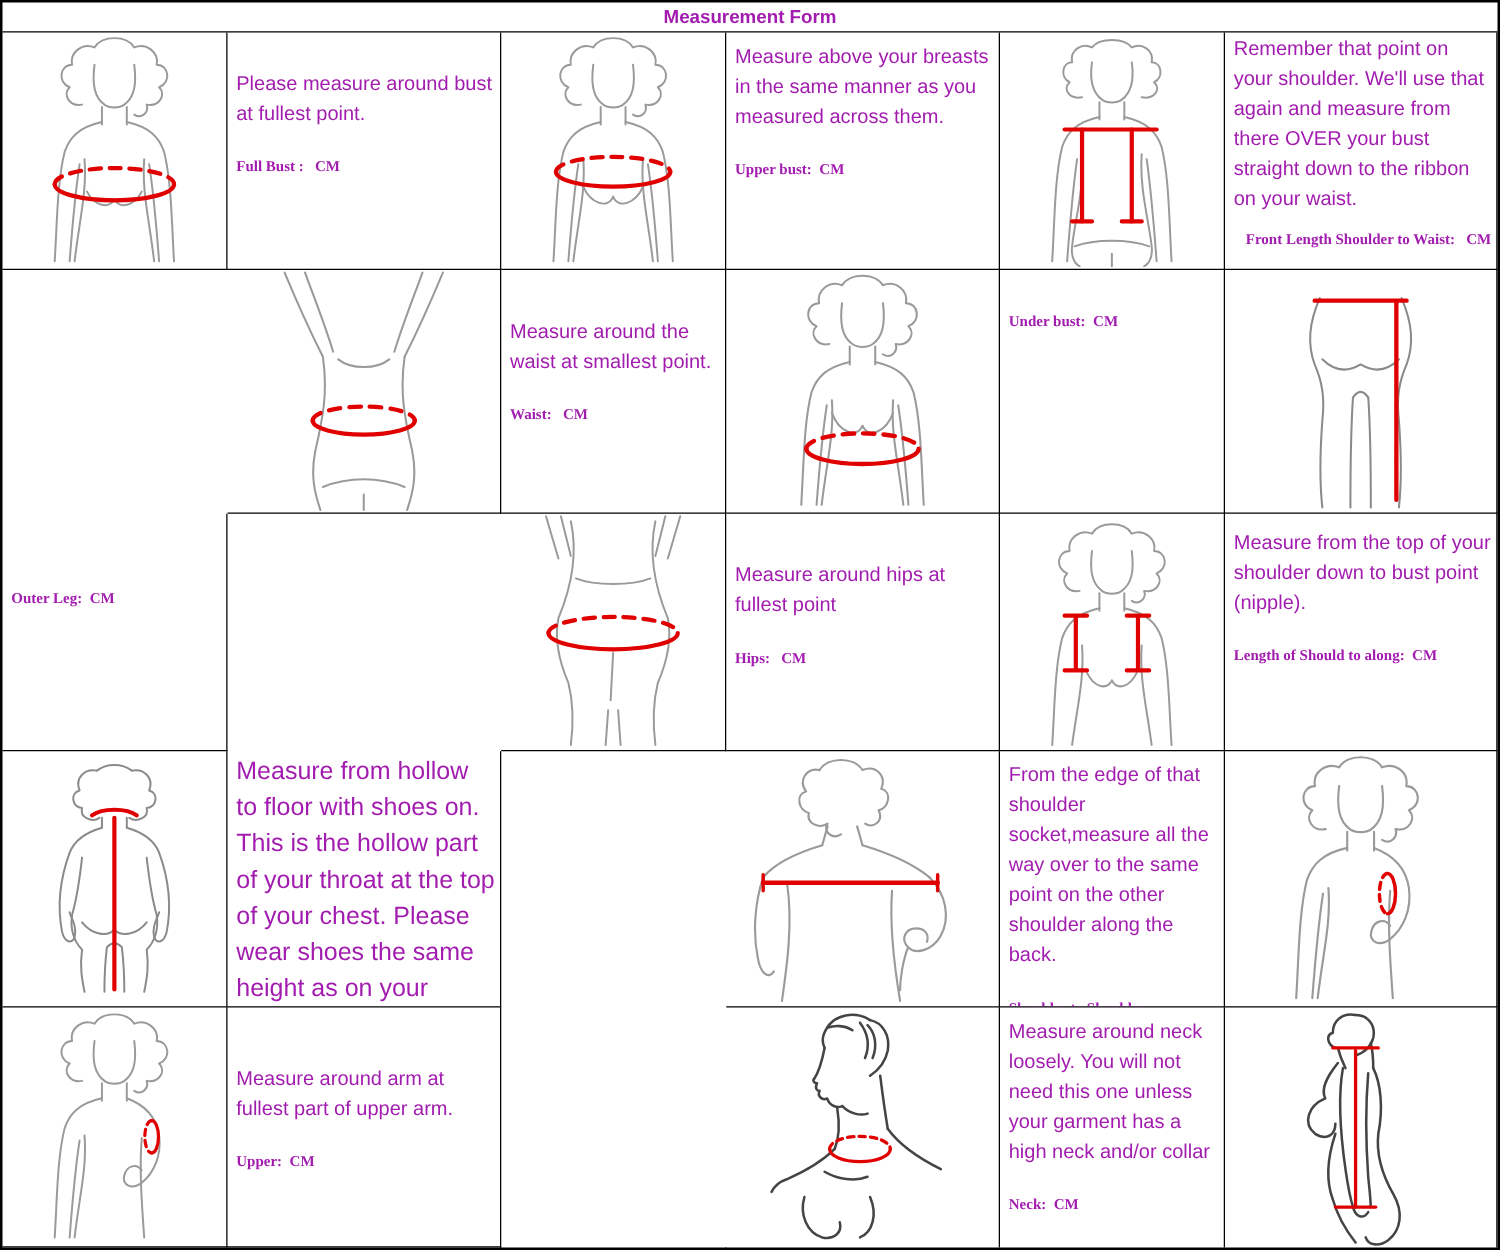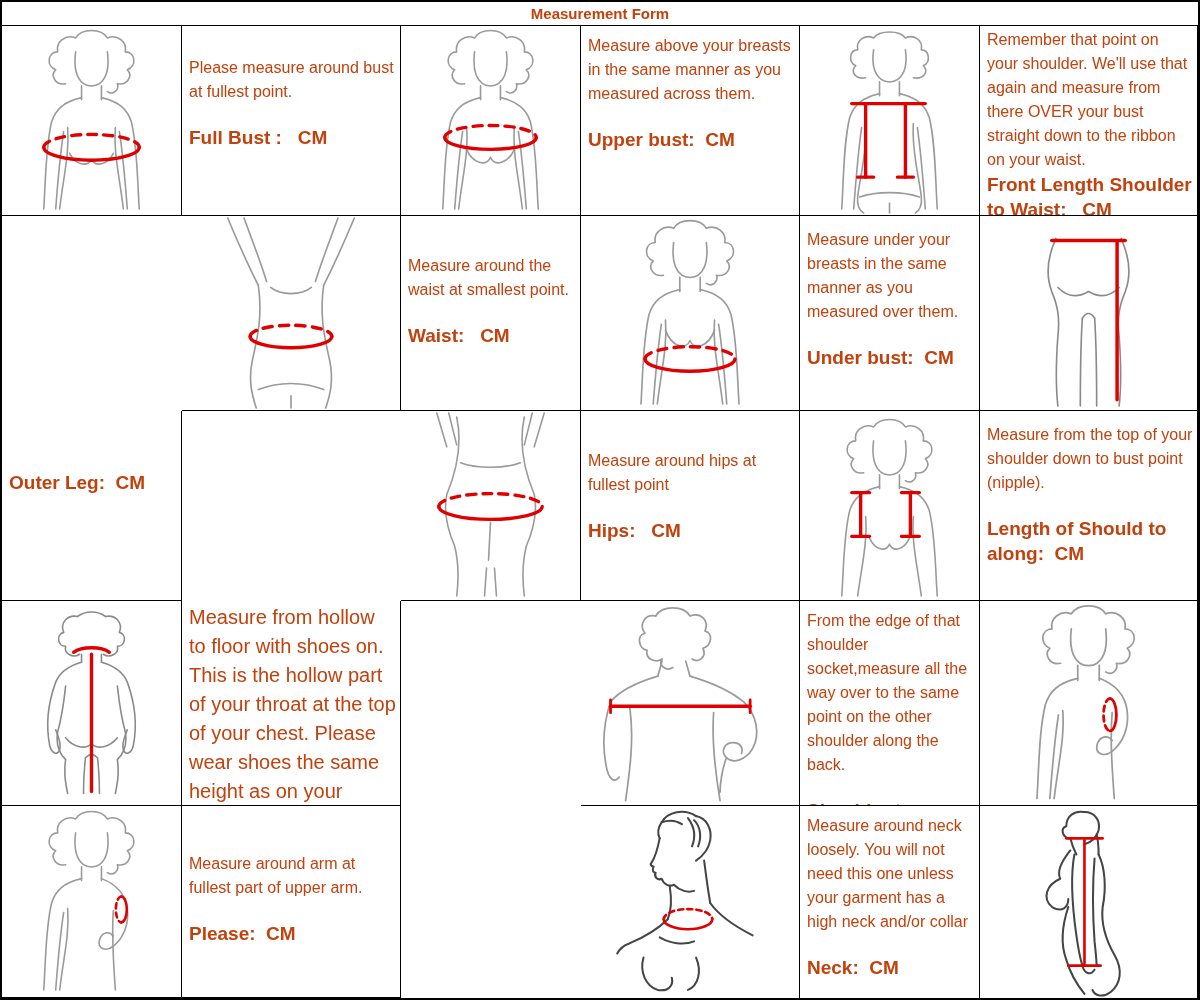--- a/index.html
+++ b/index.html
@@ -1,39 +1,39 @@
 <!DOCTYPE html>
 <html><head>
 <meta charset="utf-8">
 <style>
   html,body{margin:0;padding:0;background:#fff;}
   #sheet{
     width:1196px;height:996px;border:2px solid #000;
-    font-family:"Liberation Sans",sans-serif;color:#c2410c;background:#fff;
+    font-family:"Liberation Sans",sans-serif;color:#a21caf;background:#fff;
   }
   #title-bar{
     height:23px;border-bottom:1px solid #000;display:flex;
     align-items:center;justify-content:center;
     font-weight:bold;font-size:15px;
   }
   #grid{
     display:grid;
     grid-template-columns:180px 219px 180px 219px 180px 218px;
     grid-template-rows:190px 195px 190px 205px 192px;
   }
   .cell{border-right:1px solid #000;border-bottom:1px solid #000;overflow:hidden;box-sizing:border-box;}
   .cell.last-col{border-right:none;}
   .cell.last-row{border-bottom:none;}
   .fig{padding:0;}
   .fig svg{width:100%;height:100%;display:block;}
   .txt{padding:2px 4px 0 7px;}
   .desc{margin:0;font-size:16px;line-height:1.5;}
   .desc.small{font-size:20px;line-height:1.45;}
-  .label{margin:22px 0 0 0;font-weight:bold;font-size:19px;line-height:1.3;white-space:pre-wrap;}
-  .label.tight{margin-top:1px;}
+  .label{margin:22px 0 0 0;font-weight:bold;font-size:12px;line-height:1.3;white-space:pre-wrap;font-family:Liberation Serif, serif;}
+  .label.tight{margin-top:12px;text-align:right;}
   .label.gap-lg{margin-top:26px;}
   .pt-2{padding-top:2px;}  .pt-8{padding-top:8px;}  .pt-12{padding-top:12px;}
   .pt-30{padding-top:30px;} .pt-38{padding-top:38px;} .pt-46{padding-top:46px;}
   
   .body path{fill:none;stroke:#9a9a9a;stroke-width:1.6;stroke-linecap:round;stroke-linejoin:round;}
   .body.dark path{stroke:#444;stroke-width:2;}
   .body.mid path{stroke:#8a8a8a;}
   .mark path{fill:none;stroke:#e10000;stroke-width:3.4;stroke-linecap:round;}
   .mark path.thin{stroke-width:2.6;}
   .mark path.dash{stroke-dasharray:9 7;}
@@ -150,21 +150,20 @@
           <path d="M66,102 C68,128 62,150 58,184 M114,102 C112,128 118,150 122,184"></path>
           <path d="M66,112 C72,128 86,132 90,122 M114,112 C108,128 94,132 90,122"></path>
         </g>
         <g class="mark">
           <path d="M46,140 A44,12 0 0 0 134,140"></path>
           <path class="dash" d="M46,140 A44,12 0 0 1 134,140"></path>
         </g>
       </svg>
     </div>
     <div class="cell txt pt-12">
-      <p class="desc">Measure under your breasts in the same manner as you measured over them.</p>
       <p class="label">Under bust:  CM</p>
     </div>
 
     <div class="cell fig">
       <svg viewBox="0 0 180 190">
         <g class="body mid">
           <path d="M58,22 C50,40 48,58 54,74 C60,88 62,100 60,118 C58,145 58,168 60,186"></path>
           <path d="M122,22 C130,40 132,58 126,74 C120,88 118,100 120,118 C122,145 122,168 120,186"></path>
           <path d="M84,100 C82,130 82,160 82,186 M96,100 C98,130 98,160 98,186"></path>
           <path d="M84,100 C88,94 92,94 96,100"></path>
@@ -303,21 +302,21 @@
           <path d="M112,104 C110,130 112,156 114,184"></path>
         </g>
         <g class="mark">
           <path class="thin" d="M120,90 A5.5,13 0 0 1 120,116"></path>
           <path class="thin dash2" d="M120,90 A5.5,13 0 0 0 120,116"></path>
         </g>
       </svg>
     </div>
     <div class="cell txt pt-46">
       <p class="desc">Measure around arm at fullest part of upper arm.</p>
-      <p class="label">Please:  CM</p>
+      <p class="label">Upper:  CM</p>
     </div>
     <div class="cell last-col" style="border:none"></div>
 
     <div class="cell fig last-row">
       <svg viewBox="0 0 180 190">
         <g class="body dark">
           <path d="M96,10 C84,2 68,6 62,16 C58,22 58,28 60,32"></path>
           <path d="M96,10 C106,12 112,22 110,34 C108,44 102,50 96,54"></path>
           <path d="M94,14 C100,20 102,30 98,40 M88,12 C94,20 96,30 92,40 M62,16 C68,14 76,14 82,18"></path>
           <path d="M60,32 C58,42 56,50 52,56 C50,58 52,60 54,60 C52,64 54,66 56,66 C54,70 58,74 62,72 C64,78 70,80 74,78"></path>

